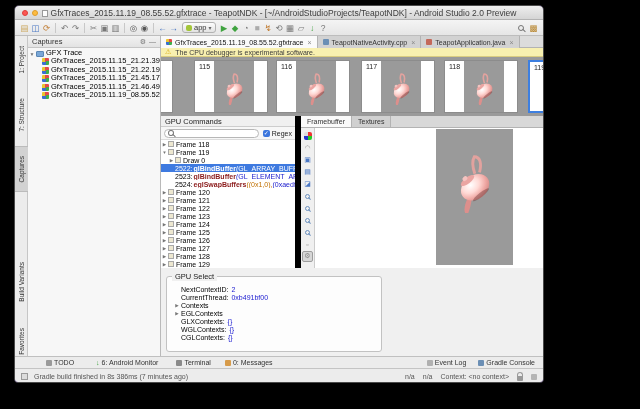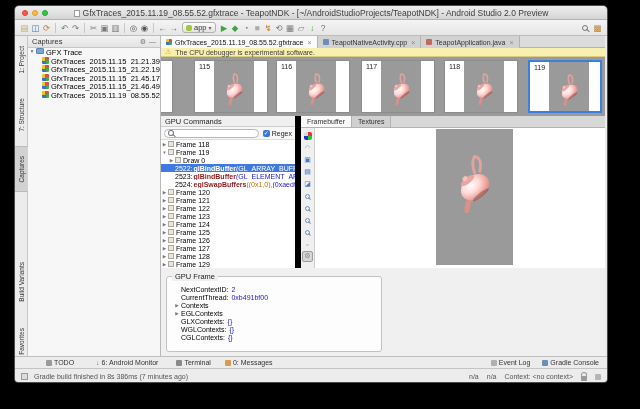--- a/index.html
+++ b/index.html
@@ -1,18 +1,18 @@
 <!DOCTYPE html>
 <html><head>
 <meta charset="utf-8">
 <style>
   html,body{margin:0;padding:0;background:#000;}
   *{box-sizing:border-box;font-family:"Liberation Sans",sans-serif;}
   .stage{position:relative;width:640px;height:409px;background:#000;overflow:hidden;}
-  .window{position:absolute;left:14px;top:5px;width:594px;height:378px;background:#4c1d95;
+  .window{position:absolute;left:14px;top:5px;width:530px;height:378px;background:#4c1d95;
           border-radius:5px 5px 4px 4px;border:1px solid #4a4a4a;overflow:hidden;
           box-shadow:0 10px 26px rgba(0,0,0,.9);}
   
   .titlebar{position:absolute;left:0;top:0;width:100%;height:14px;
             background:linear-gradient(#eeeeee,#d5d5d5);border-bottom:1px solid #b3b3b3;}
   .tl{position:absolute;top:4px;width:6px;height:6px;border-radius:50%;}
   .tl.red{left:7px;background:#fc5753;border:1px solid #df3e39;}
   .tl.yellow{left:17px;background:#fdbc40;border:1px solid #de9c2b;}
   .tl.green{left:27px;background:#33c748;border:1px solid #1ea733;}
   .title-text{position:absolute;left:0;right:0;top:2px;text-align:center;font-size:8.5px;color:#3c3c3c;white-space:nowrap;}
@@ -37,21 +37,21 @@
   .vitem{position:absolute;left:0;width:13px;font-size:6.5px;color:#333;display:flex;align-items:center;justify-content:center;}
   .vitem .vtext{writing-mode:vertical-rl;transform:rotate(180deg);white-space:nowrap;}
   .rstrip .vitem .vtext{transform:none;}
   .vitem.sel{background:#d2d2d2;border-top:1px solid #bbb;border-bottom:1px solid #bbb;}
   
   .cap-panel{position:absolute;left:13px;top:30px;width:133px;height:320px;background:#f7f7f7;border-right:1px solid #b9b9b9;}
   .cap-header{height:12px;background:linear-gradient(#f2f2f2,#e3e3e3);border-bottom:1px solid #c6c6c6;
               display:flex;align-items:center;font-size:7.5px;color:#333;padding:0 4px;}
   .cap-header .hicons{margin-left:auto;display:flex;gap:3px;color:#777;font-size:7px;}
   .tree{font-size:7.5px;color:#000;}
-  .trow{height:8.5px;display:flex;align-items:flex-start;white-space:nowrap;overflow:hidden;}
+  .trow{height:8.5px;display:flex;align-items:flex-end;white-space:nowrap;overflow:hidden;}
   .tw{width:8px;text-align:center;font-size:5px;color:#777;flex:none;}
   .folder-ic{width:8px;height:6px;background:#7aa7d6;border:1px solid #5a86b5;border-radius:1px;margin-right:2px;flex:none;}
   .quad-ic{width:7px;height:7px;border-radius:1px;margin-right:2px;flex:none;
            background:conic-gradient(#e34a4a 0 25%,#3fae49 0 50%,#3a6fd0 0 75%,#e8c530 0);}
   
   .banner{position:absolute;left:146px;top:42px;width:444px;height:9px;background:#f8f0b0;border-bottom:1px solid #d9cc81;
           display:flex;align-items:center;font-size:7px;color:#3a3a3a;padding:0 4px;}
   .warn-ic{color:#d6a50a;font-size:7px;margin-right:4px;}
   .tabs{position:absolute;left:146px;top:30px;width:444px;height:12px;background:#dcdcdc;border-bottom:1px solid #b3b3b3;display:flex;}
   .tab{height:12px;display:flex;align-items:center;padding:0 5px;font-size:7px;color:#333;
@@ -465,21 +465,21 @@
         <div class="fb-shot">
           <svg class="tp" width="58" height="58" style="margin:26px 0 0 9px">
               <use href="#teapot"></use>
             </svg>
         </div>
       </div>
     </div>
 
     <div class="bottom-panels">
       <div class="gbox" style="left:5px;top:8px;width:216px;height:76px">
-        <span class="gbox-title">GPU Frame</span>
+        <span class="gbox-title">GPU Select</span>
         <div class="state-rows">
           <div class="srow">
               <span>NextContextID:</span>
               <span class="sval">2</span>
             </div>
           <div class="srow">
               <span>CurrentThread:</span>
               <span class="sval">0xb491bf00</span>
             </div>
           <div class="srow arrowed">

